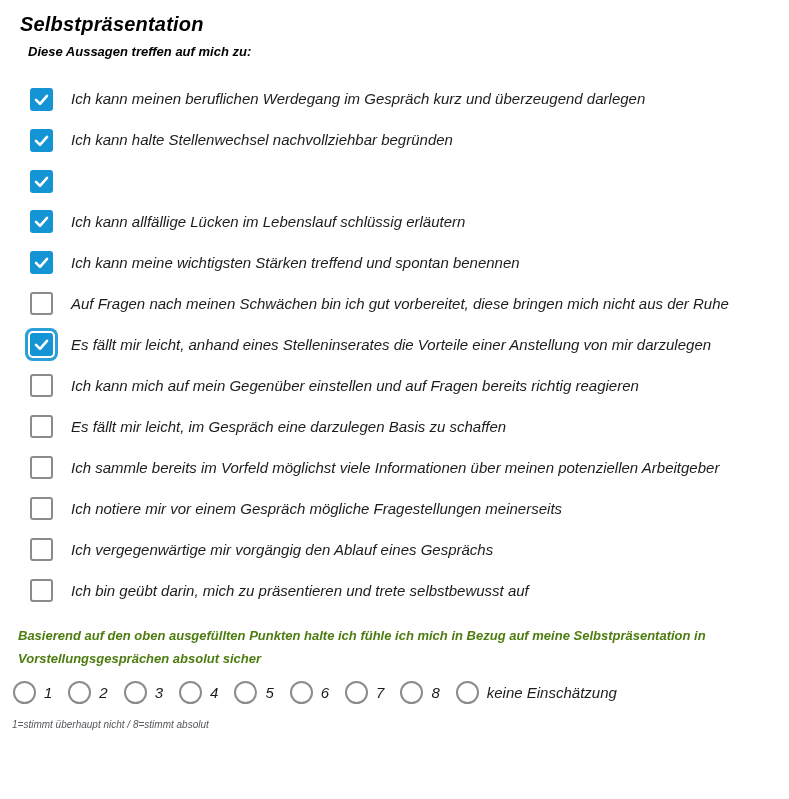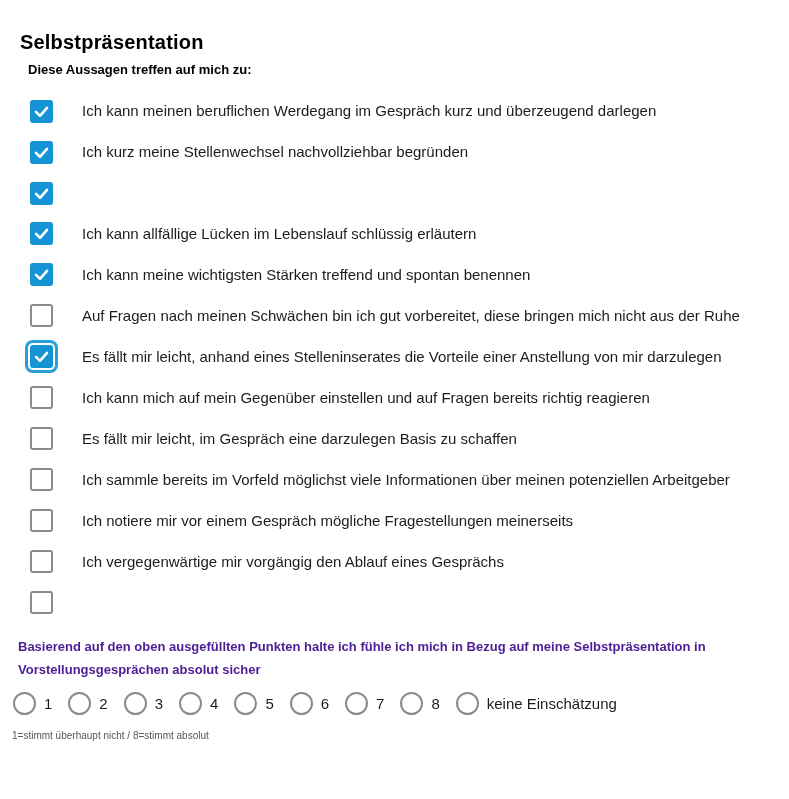--- a/index.html
+++ b/index.html
@@ -9,52 +9,52 @@
     --text: #1c1c1e;
     --muted: #55585c;
   }
   * { box-sizing: border-box; }
   html, body { margin: 0; padding: 0; background: #ffffff; }
   body {
     width: 789px; height: 799px; overflow: hidden;
     font-family: "Liberation Sans", "DejaVu Sans", sans-serif;
     color: var(--text);
   }
-  .page { padding: 28px 20px 14px 20px; }
+  .page { padding: 10px 20px 14px 20px; font-style: italic; }
 
   .page-title {
     font-size: 20px; line-height: 24px; font-weight: 800;
     margin: 2px 0 8px 0; letter-spacing: .2px; color: #000;
   }
   .subtitle {
     font-size: 13px; font-weight: 700; color: #000;
-    margin: 0 0 22px 8px;
+    margin: 0 0 28px 8px;
   }
 
   .checklist { margin-left: 10px; }
-  .check-row { display: flex; align-items: flex-start; gap: 29px; margin-bottom: 17px; }
+  .check-row { display: flex; align-items: flex-start; gap: 18px; margin-bottom: 17px; }
   .checkbox {
     width: 23px; height: 23px; flex: 0 0 23px;
     border: 2px solid var(--box-border); border-radius: 3px;
     background: #fff; position: relative; cursor: pointer; margin-top: 0.5px;
   }
   .checkbox svg { display: none; position: absolute; inset: 0; width: 19px; height: 19px; }
   .checkbox.checked {
     background: var(--accent); border-color: var(--accent);
   }
   .checkbox.checked svg { display: block; }
   .checkbox.focused {
     box-shadow: 0 0 0 2px #ffffff, 0 0 0 5px var(--accent-ring);
   }
   .check-label {
     font-size: 15px; line-height: 24px; max-width: 712px; cursor: pointer;
   }
 
   .statement {
-    font-weight: 700; font-size: 13px; line-height: 23px; color: #4c1d95;
+    font-weight: 700; font-size: 13px; line-height: 23px; color: #4d7c0f;
     max-width: 705px; margin: 21px 0 11px -2px;
   }
   .radio-row { display: flex; align-items: center; gap: 16px; margin-left: -7px; }
   .radio-opt { display: flex; align-items: center; gap: 8px; }
   .radio-circle {
     width: 23px; height: 23px; flex: 0 0 23px;
     border: 2px solid var(--box-border); border-radius: 50%;
     background: #fff; cursor: pointer; position: relative;
   }
   .radio-label { font-size: 15px; cursor: pointer; }
@@ -79,21 +79,21 @@
         </div>
         <div class="check-label">Ich kann meinen beruflichen Werdegang im Gespräch kurz und überzeugend darlegen</div>
       </div>
 
       <div class="check-row">
         <div class="checkbox checked">
           <svg viewBox="0 0 19 19" aria-hidden="true">
             <path d="M4 9.8 L8 13.8 L15 5.8" fill="none" stroke="#ffffff" stroke-width="2.6" stroke-linecap="round" stroke-linejoin="round"></path>
           </svg>
         </div>
-        <div class="check-label">Ich kurz meine Stellenwechsel nachvollziehbar begründen</div>
+        <div class="check-label">Ich kann halte Stellenwechsel nachvollziehbar begründen</div>
       </div>
 
       <div class="check-row">
         <div class="checkbox checked">
           <svg viewBox="0 0 19 19" aria-hidden="true">
             <path d="M4 9.8 L8 13.8 L15 5.8" fill="none" stroke="#ffffff" stroke-width="2.6" stroke-linecap="round" stroke-linejoin="round"></path>
           </svg>
         </div>
       </div>
 
@@ -164,20 +164,21 @@
         <div class="checkbox">
           
         </div>
         <div class="check-label">Ich vergegenwärtige mir vorgängig den Ablauf eines Gesprächs</div>
       </div>
 
       <div class="check-row">
         <div class="checkbox">
           
         </div>
+        <div class="check-label">Ich bin geübt darin, mich zu präsentieren und trete selbstbewusst auf</div>
       </div>
     </div>
 
   <div class="statement">Basierend auf den oben ausgefüllten Punkten halte ich fühle ich mich in Bezug auf meine Selbstpräsentation in Vorstellungsgesprächen absolut sicher</div>
 
   <div class="radio-row">
 
       <div class="radio-opt">
         <div class="radio-circle"></div>
         <div class="radio-label">1</div>

